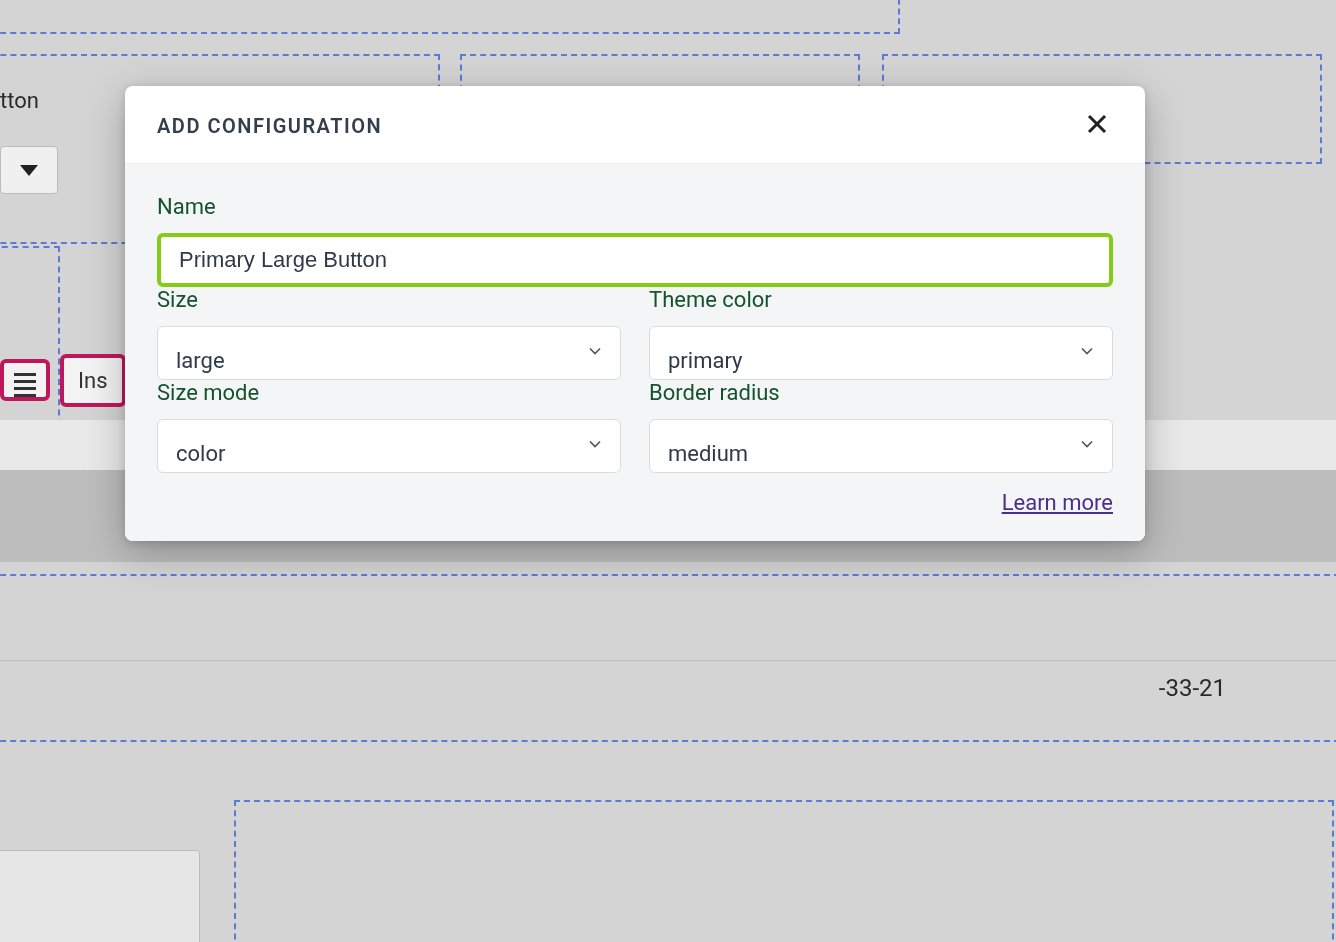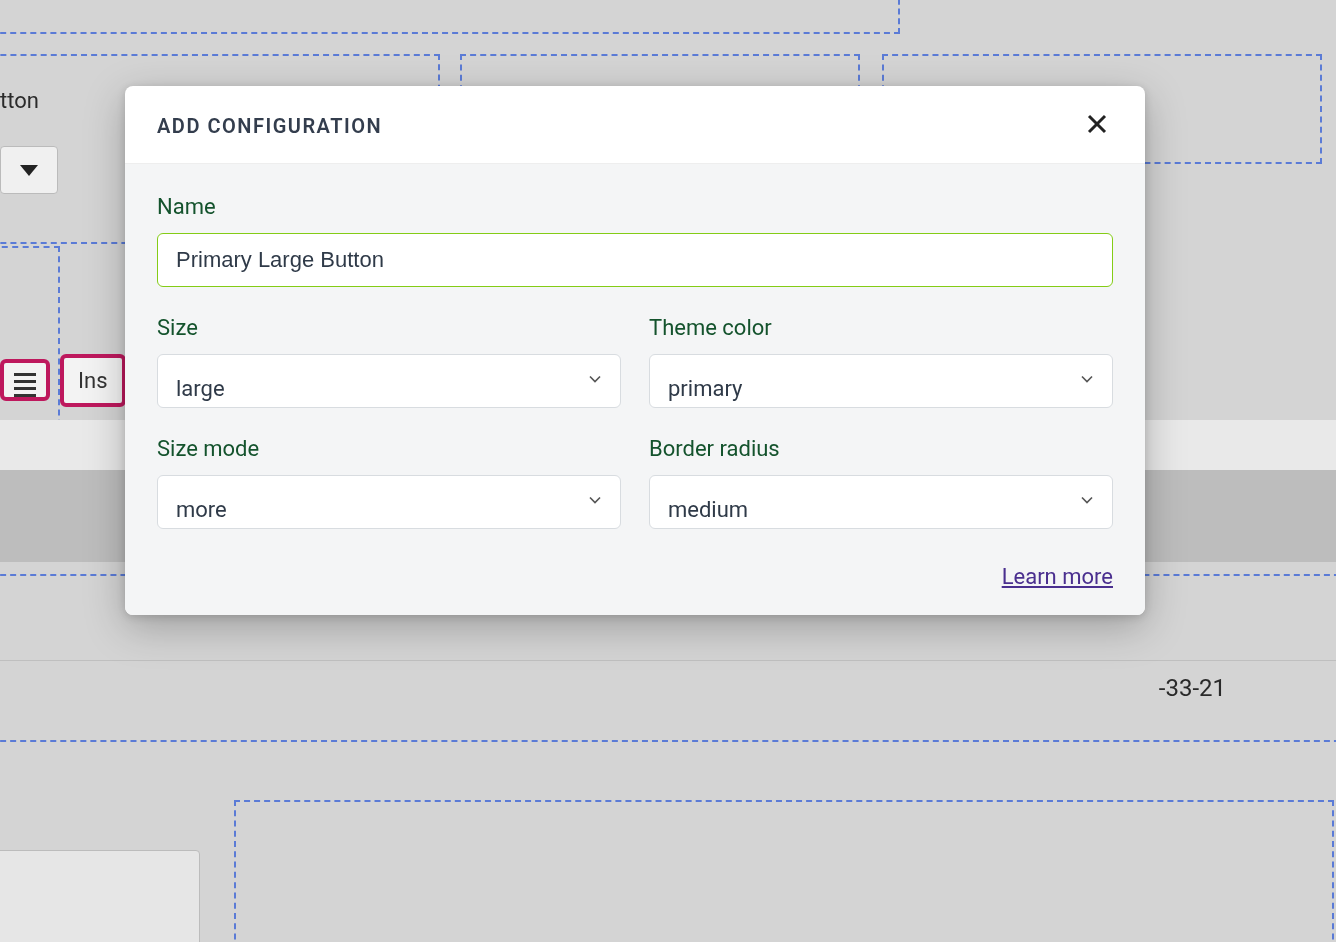--- a/index.html
+++ b/index.html
@@ -119,34 +119,33 @@
     .field-label {
       font-size: 22px;
       color: #14532d;
       margin-bottom: 14px;
       font-weight: 400;
     }
 
     .text-input {
       width: 100%;
       height: 54px;
-      border: 1px solid #84cc16;
+      border: 4px solid #84cc16;
       border-radius: 6px;
       background: #fff;
       font-size: 22px;
       color: #2f3a48;
       padding: 0 18px;
       outline: none;
     }
 
     .row2 {
       display: grid;
       grid-template-columns: 1fr 1fr;
       column-gap: 28px;
-      margin-top: 28px;
     }
 
     .select-wrap {
       position: relative;
     }
     .select-box {
       width: 100%;
       height: 54px;
       border: 1px solid #d8dce0;
       border-radius: 6px;
@@ -162,21 +161,21 @@
       position: absolute;
       right: 16px;
       top: 50%;
       transform: translateY(-50%);
       pointer-events: none;
     }
     .select-caret svg { width: 20px; height: 20px; stroke: #555; stroke-width: 2; fill: none; }
 
     .learn-more-row {
       text-align: right;
-      margin-top: 35px;
+      margin-top: 17px;
     }
     .learn-more {
       font-size: 22px;
       color: #4a2f8f;
       text-decoration: underline;
       cursor: pointer;
     }
 
     .modal-footer {
       background: #fff;
@@ -311,21 +310,21 @@
           </span>
         </div>
       </div>
     </div>
 
     <div class="row2">
       <div>
         <div class="field-label">Size mode</div>
         <div class="select-wrap">
           <div class="select-box">
-            <span>more</span>
+            <span>color</span>
           </div>
           <span class="select-caret">
             <svg viewBox="0 0 24 24">
                 <polyline points="6 9 12 15 18 9"></polyline>
               </svg>
           </span>
         </div>
       </div>
 
       <div>

